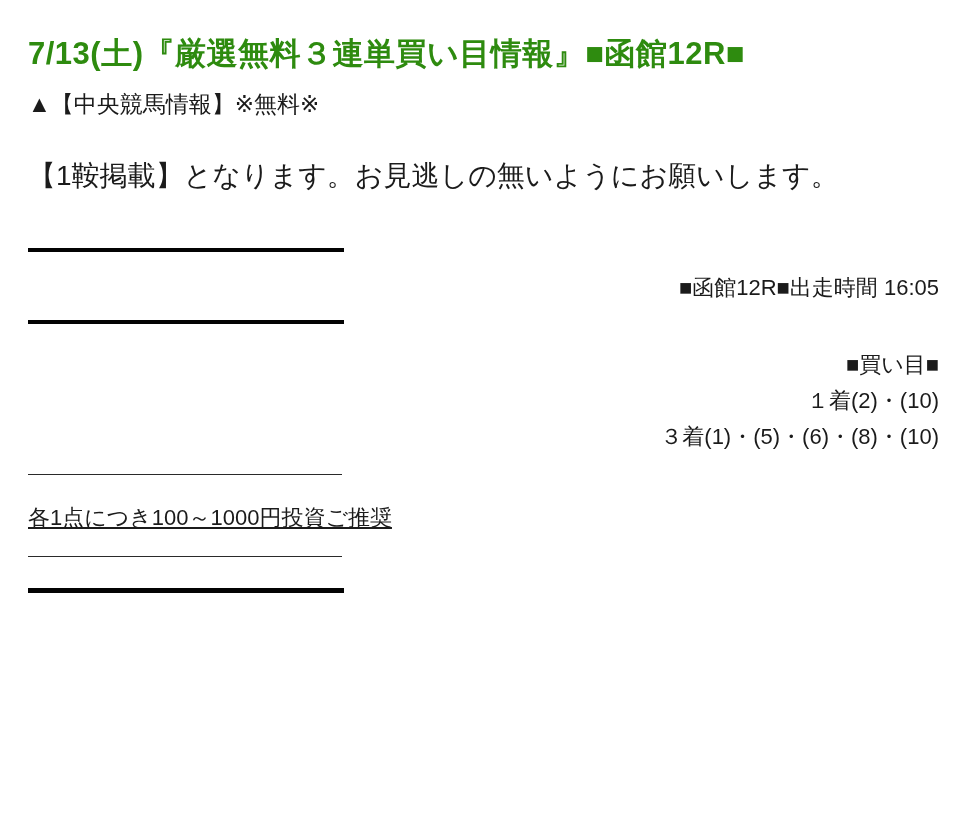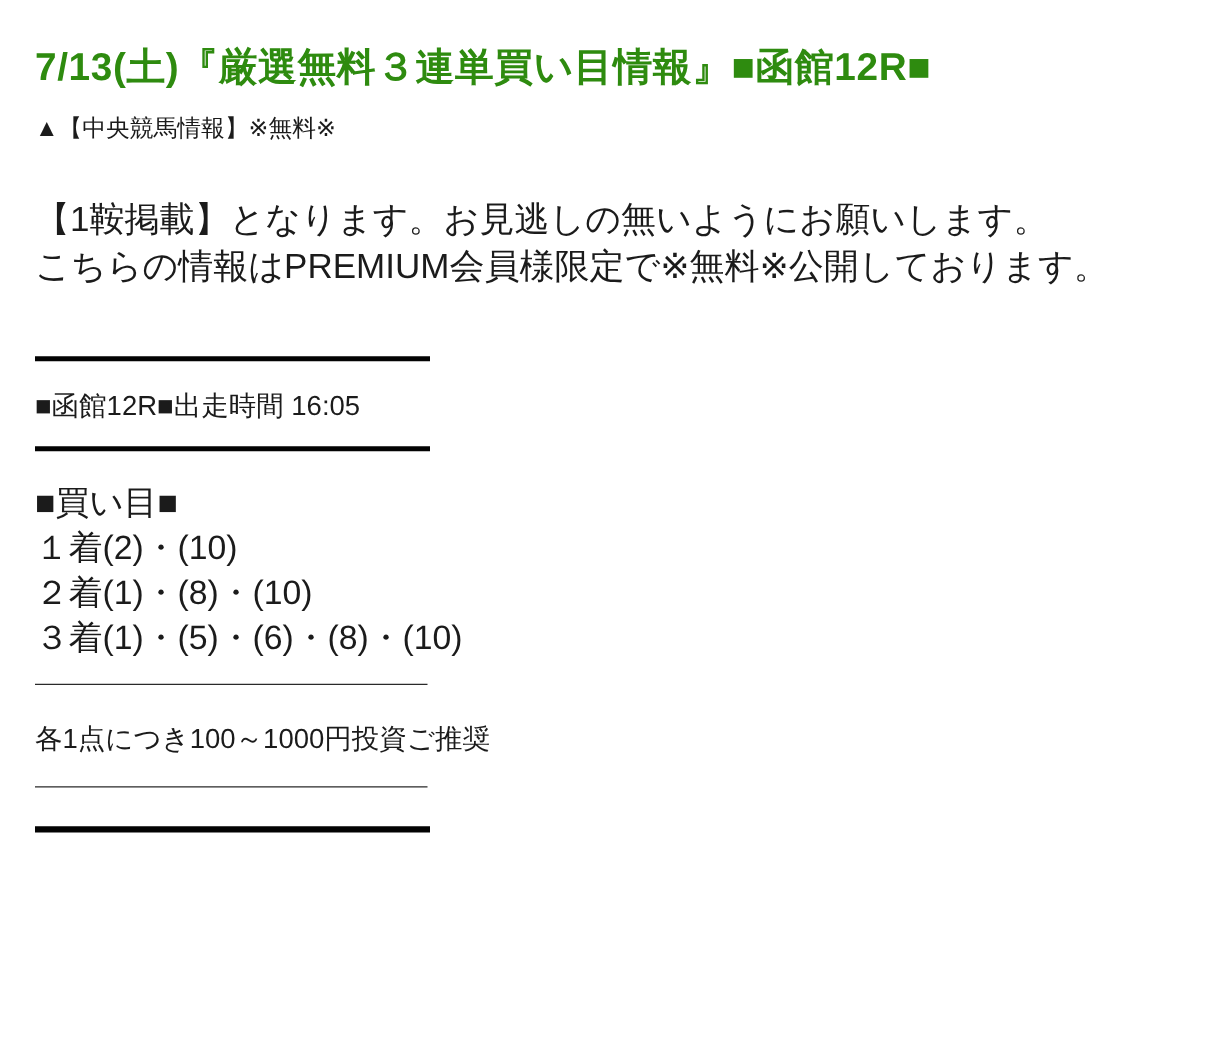--- a/index.html
+++ b/index.html
@@ -24,21 +24,21 @@
     margin: 0;
     font-size: 31px;
     line-height: 39px;
     font-weight: 700;
     color: #2e8b0f;
     white-space: nowrap;
     letter-spacing: 0.5px;
   }
   .subtitle {
     margin-top: 18px;
-    font-size: 19px;
+    font-size: 23px;
     line-height: 26px;
     white-space: nowrap;
   }
   .intro {
     margin-top: 40px;
     font-size: 28px;
     line-height: 37px;
     white-space: nowrap;
   }
   .divider-thick {
@@ -53,62 +53,63 @@
     width: 314px;
     height: 1px;
     background: #2a2a2a;
   }
   .dv1 { margin-top: 54px; }
   .race-info {
     margin-top: 21px;
     font-size: 22px;
     line-height: 30px;
     white-space: nowrap;
+    text-align: right;
   }
   .dv2 { margin-top: 17px; }
   .bets {
     margin-top: 23px;
-    font-size: 27px;
+    font-size: 22px;
     line-height: 36px;
     white-space: nowrap;
+    text-align: right;
   }
   .dv3 { margin-top: 19px; }
   .advice {
     margin-top: 24px;
     font-size: 22px;
     line-height: 37px;
     white-space: nowrap;
+    text-decoration: underline;
   }
   .dv4 { margin-top: 20px; }
   .dv5 { margin-top: 31px; }
 </style>
 </head>
 <body>
 
 <div class="page">
 
   <h1 class="page-title">7/13(土)『厳選無料３連単買い目情報』■函館12R■</h1>
 
   <div class="subtitle">▲【中央競馬情報】※無料※</div>
 
   <div class="intro">
     <div>【1鞍掲載】となります。お見逃しの無いようにお願いします。</div>
-    <div>こちらの情報はPREMIUM会員様限定で※無料※公開しております。</div>
   </div>
 
   <div class="divider-thick dv1"></div>
 
   <div class="race-info">■函館12R■出走時間 16:05</div>
 
   <div class="divider-thick dv2"></div>
 
   <div class="bets">
     <div>■買い目■</div>
     <div>１着(2)・(10)</div>
-    <div>２着(1)・(8)・(10)</div>
     <div>３着(1)・(5)・(6)・(8)・(10)</div>
   </div>
 
   <div class="divider-thin dv3"></div>
 
   <div class="advice">
     <div>各1点につき100～1000円投資ご推奨</div>
   </div>
 
   <div class="divider-thin dv4"></div>

